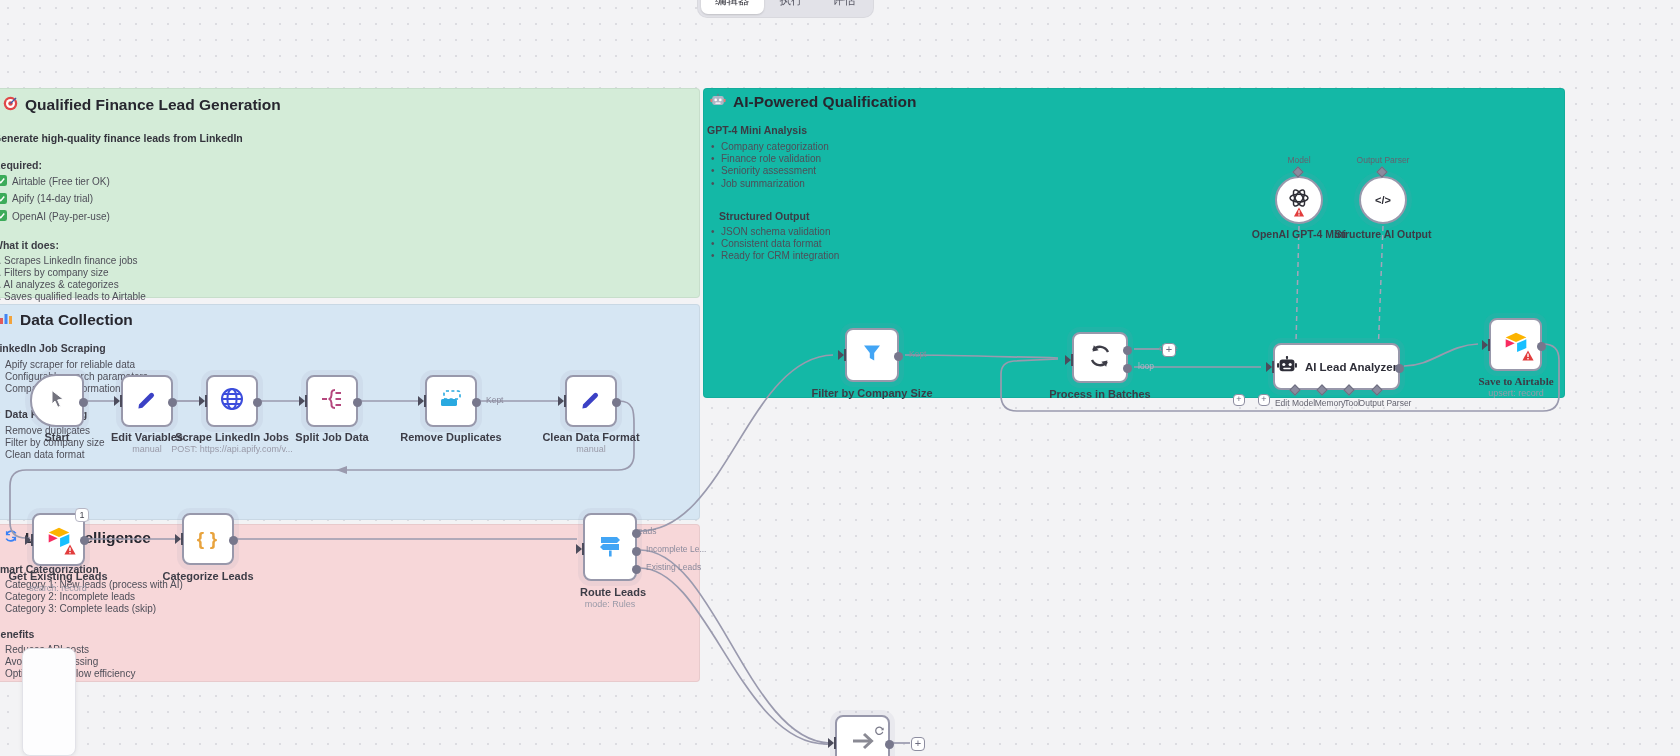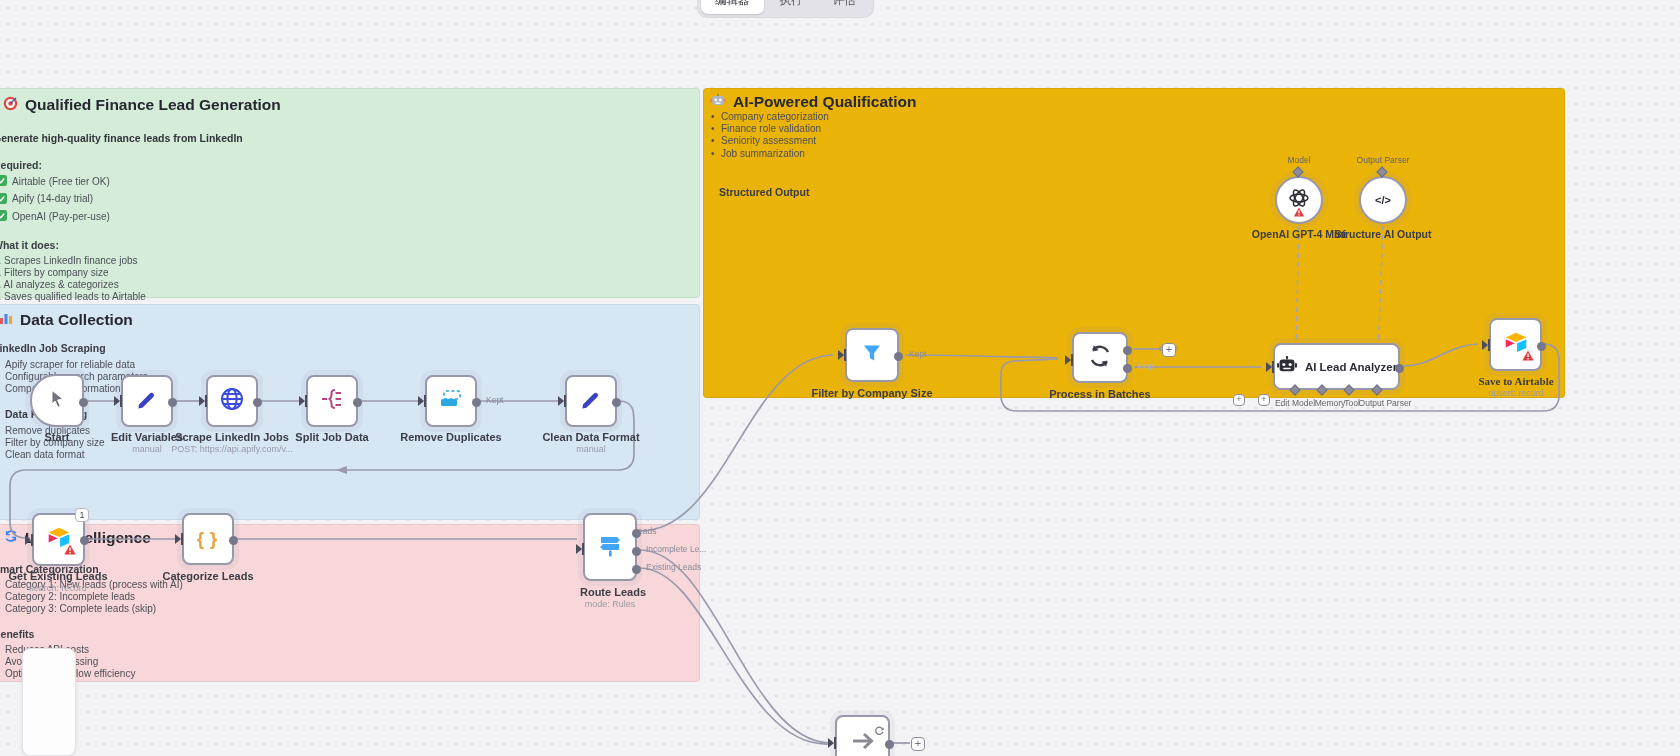--- a/index.html
+++ b/index.html
@@ -17,21 +17,21 @@
             border-radius:10px; display:flex; align-items:flex-end; padding:4px; gap:2px; z-index:30;
             box-shadow:inset 0 0 0 1px rgba(0,0,0,0.04); }
   .tab { font-size:11.5px; color:#5a5a66; padding:5px 14px 6px; border-radius:7px; white-space:nowrap; }
   .tab.active { background:#fff; color:#2c2c35; box-shadow:0 1px 2px rgba(0,0,0,0.15); }
 
   
   .sticky { position:absolute; border-radius:4px; border:1px solid rgba(0,0,0,0.06); z-index:1; }
   .sticky-green  { background:#d4ecd8; }
   .sticky-blue   { background:#d6e6f3; }
   .sticky-pink   { background:#f7d7d9; }
-  .sticky-purple { background:#eab308; }
+  .sticky-purple { background:#14b8a6; }
   .st-title { display:flex; align-items:flex-start; gap:7px; font-size:15.5px; font-weight:700; color:#27272f; }
   .st-sub   { font-size:10.5px; font-weight:700; color:#33333c; }
   .st-head  { font-size:10.5px; font-weight:700; color:#3b3b44; }
   .st-li    { position:relative; font-size:10px; color:#4e4e58; padding-left:10px; line-height:12.2px; white-space:nowrap; }
   .st-li::before { content:"•"; position:absolute; left:0; top:0; color:#4e4e58; }
   .st-step  { font-size:10px; color:#4e4e58; line-height:12.2px; white-space:nowrap; }
   .chk-row  { display:flex; align-items:center; gap:5px; font-size:10px; color:#4e4e58; line-height:10.5px; margin-top:4px; white-space:nowrap; }
 
   
   .node { position:absolute; background:#fff; border:2px solid #9898ab; border-radius:8px;
@@ -181,27 +181,33 @@
           <rect x="2.5" y="3" width="13" height="10" rx="2.4" fill="#aeb6c6"></rect>
           <rect x="0.5" y="6" width="2" height="4" rx="1" fill="#e77"></rect>
           <rect x="15.5" y="6" width="2" height="4" rx="1" fill="#e77"></rect>
           <circle cx="6.4" cy="7.4" r="1.5" fill="#fff"></circle>
           <circle cx="11.6" cy="7.4" r="1.5" fill="#fff"></circle>
           <rect x="6" y="10.4" width="6" height="1.4" rx="0.7" fill="#fff"></rect>
         </svg>
     </span>
     <span>AI-Powered Qualification</span>
   </div>
+  <div class="st-head" style="margin:13px 0 5px 3px;">GPT-4 Mini Analysis</div>
   <div style="margin-left:7px;">
     <div class="st-li">Company categorization</div>
     <div class="st-li">Finance role validation</div>
     <div class="st-li">Seniority assessment</div>
     <div class="st-li">Job summarization</div>
   </div>
-  <div class="st-head" style="margin:26px 0 4px 15px;">Structured Output</div>
+  <div class="st-head" style="margin:20px 0 4px 15px;">Structured Output</div>
+  <div style="margin-left:7px;">
+    <div class="st-li">JSON schema validation</div>
+    <div class="st-li">Consistent data format</div>
+    <div class="st-li">Ready for CRM integration</div>
+  </div>
 </div>
 
 <svg class="edges" width="1680" height="756">
   <g fill="none" stroke="#9a9aae" stroke-width="1.7">
     <path d="M86,401 H119"></path>
     <path d="M175,401 H204"></path>
     <path d="M260,401 H304"></path>
     <path d="M360,401 H423"></path>
     <path d="M479,401 H563"></path>
     <path d="M619,401 C634,401 634,412 634,424 L634,454 Q634,470 618,470 L26,470 Q10,470 10,486 L10,522 Q10,538 26,538 L30,538"></path>

